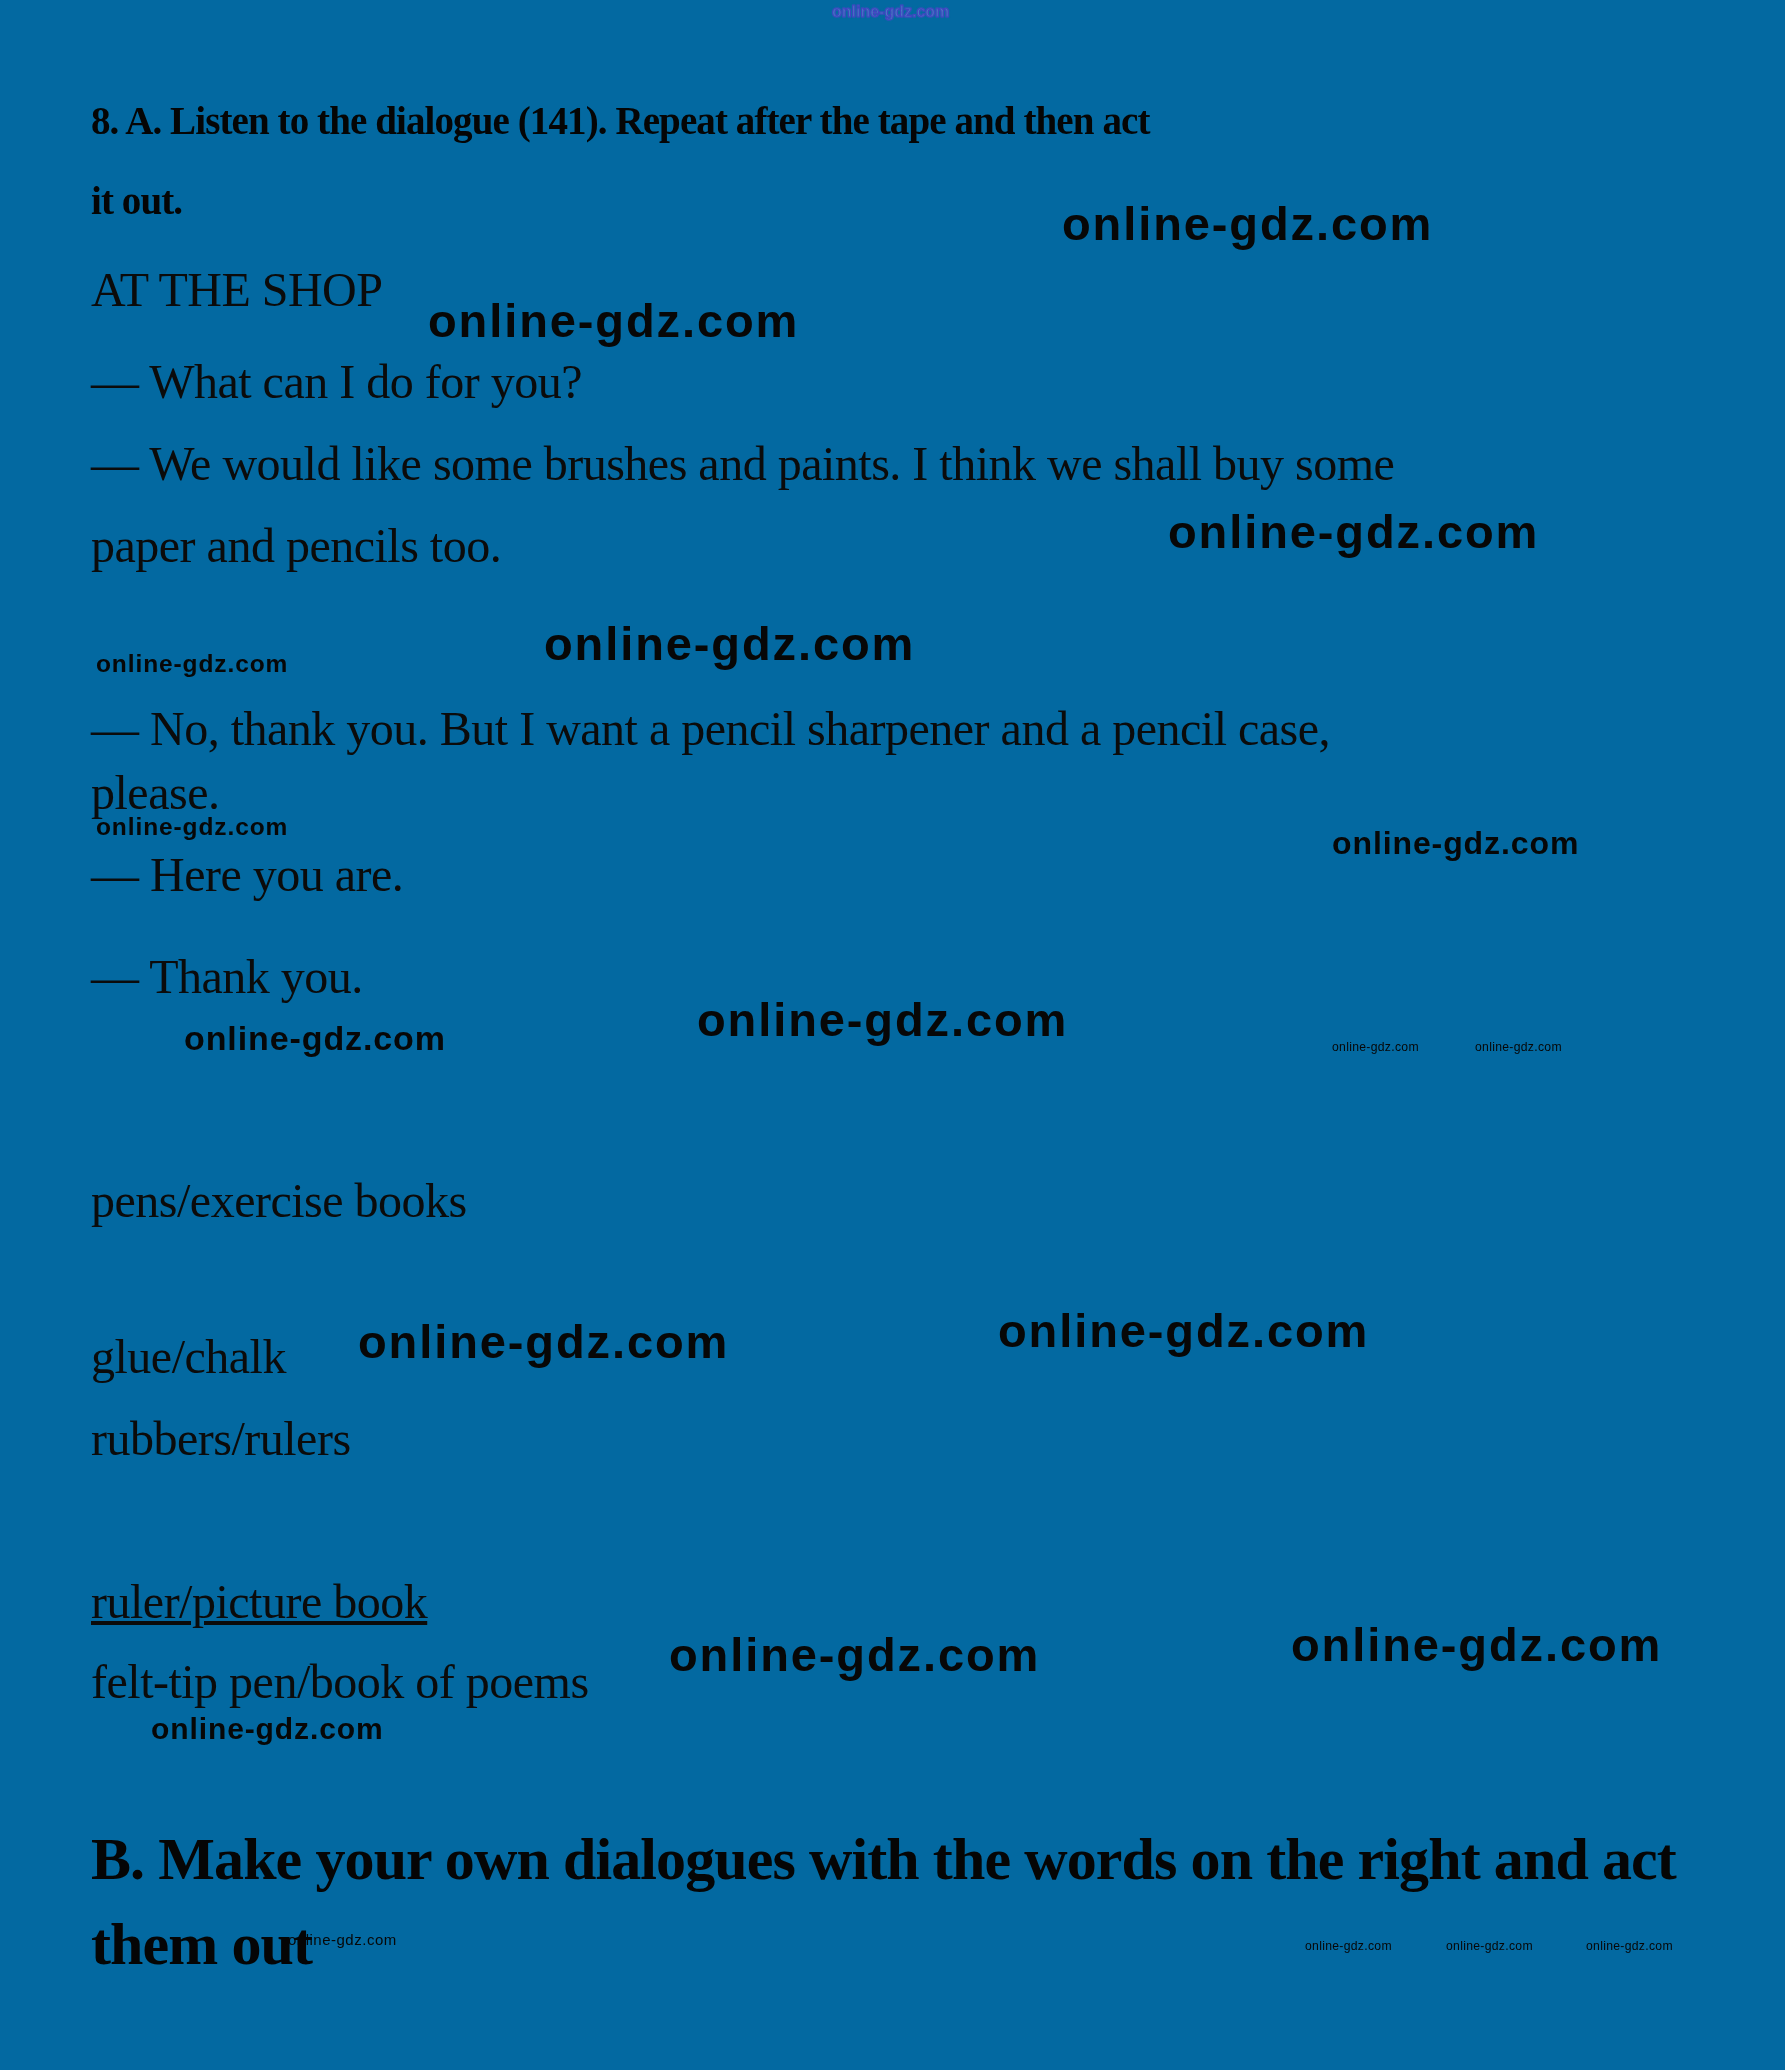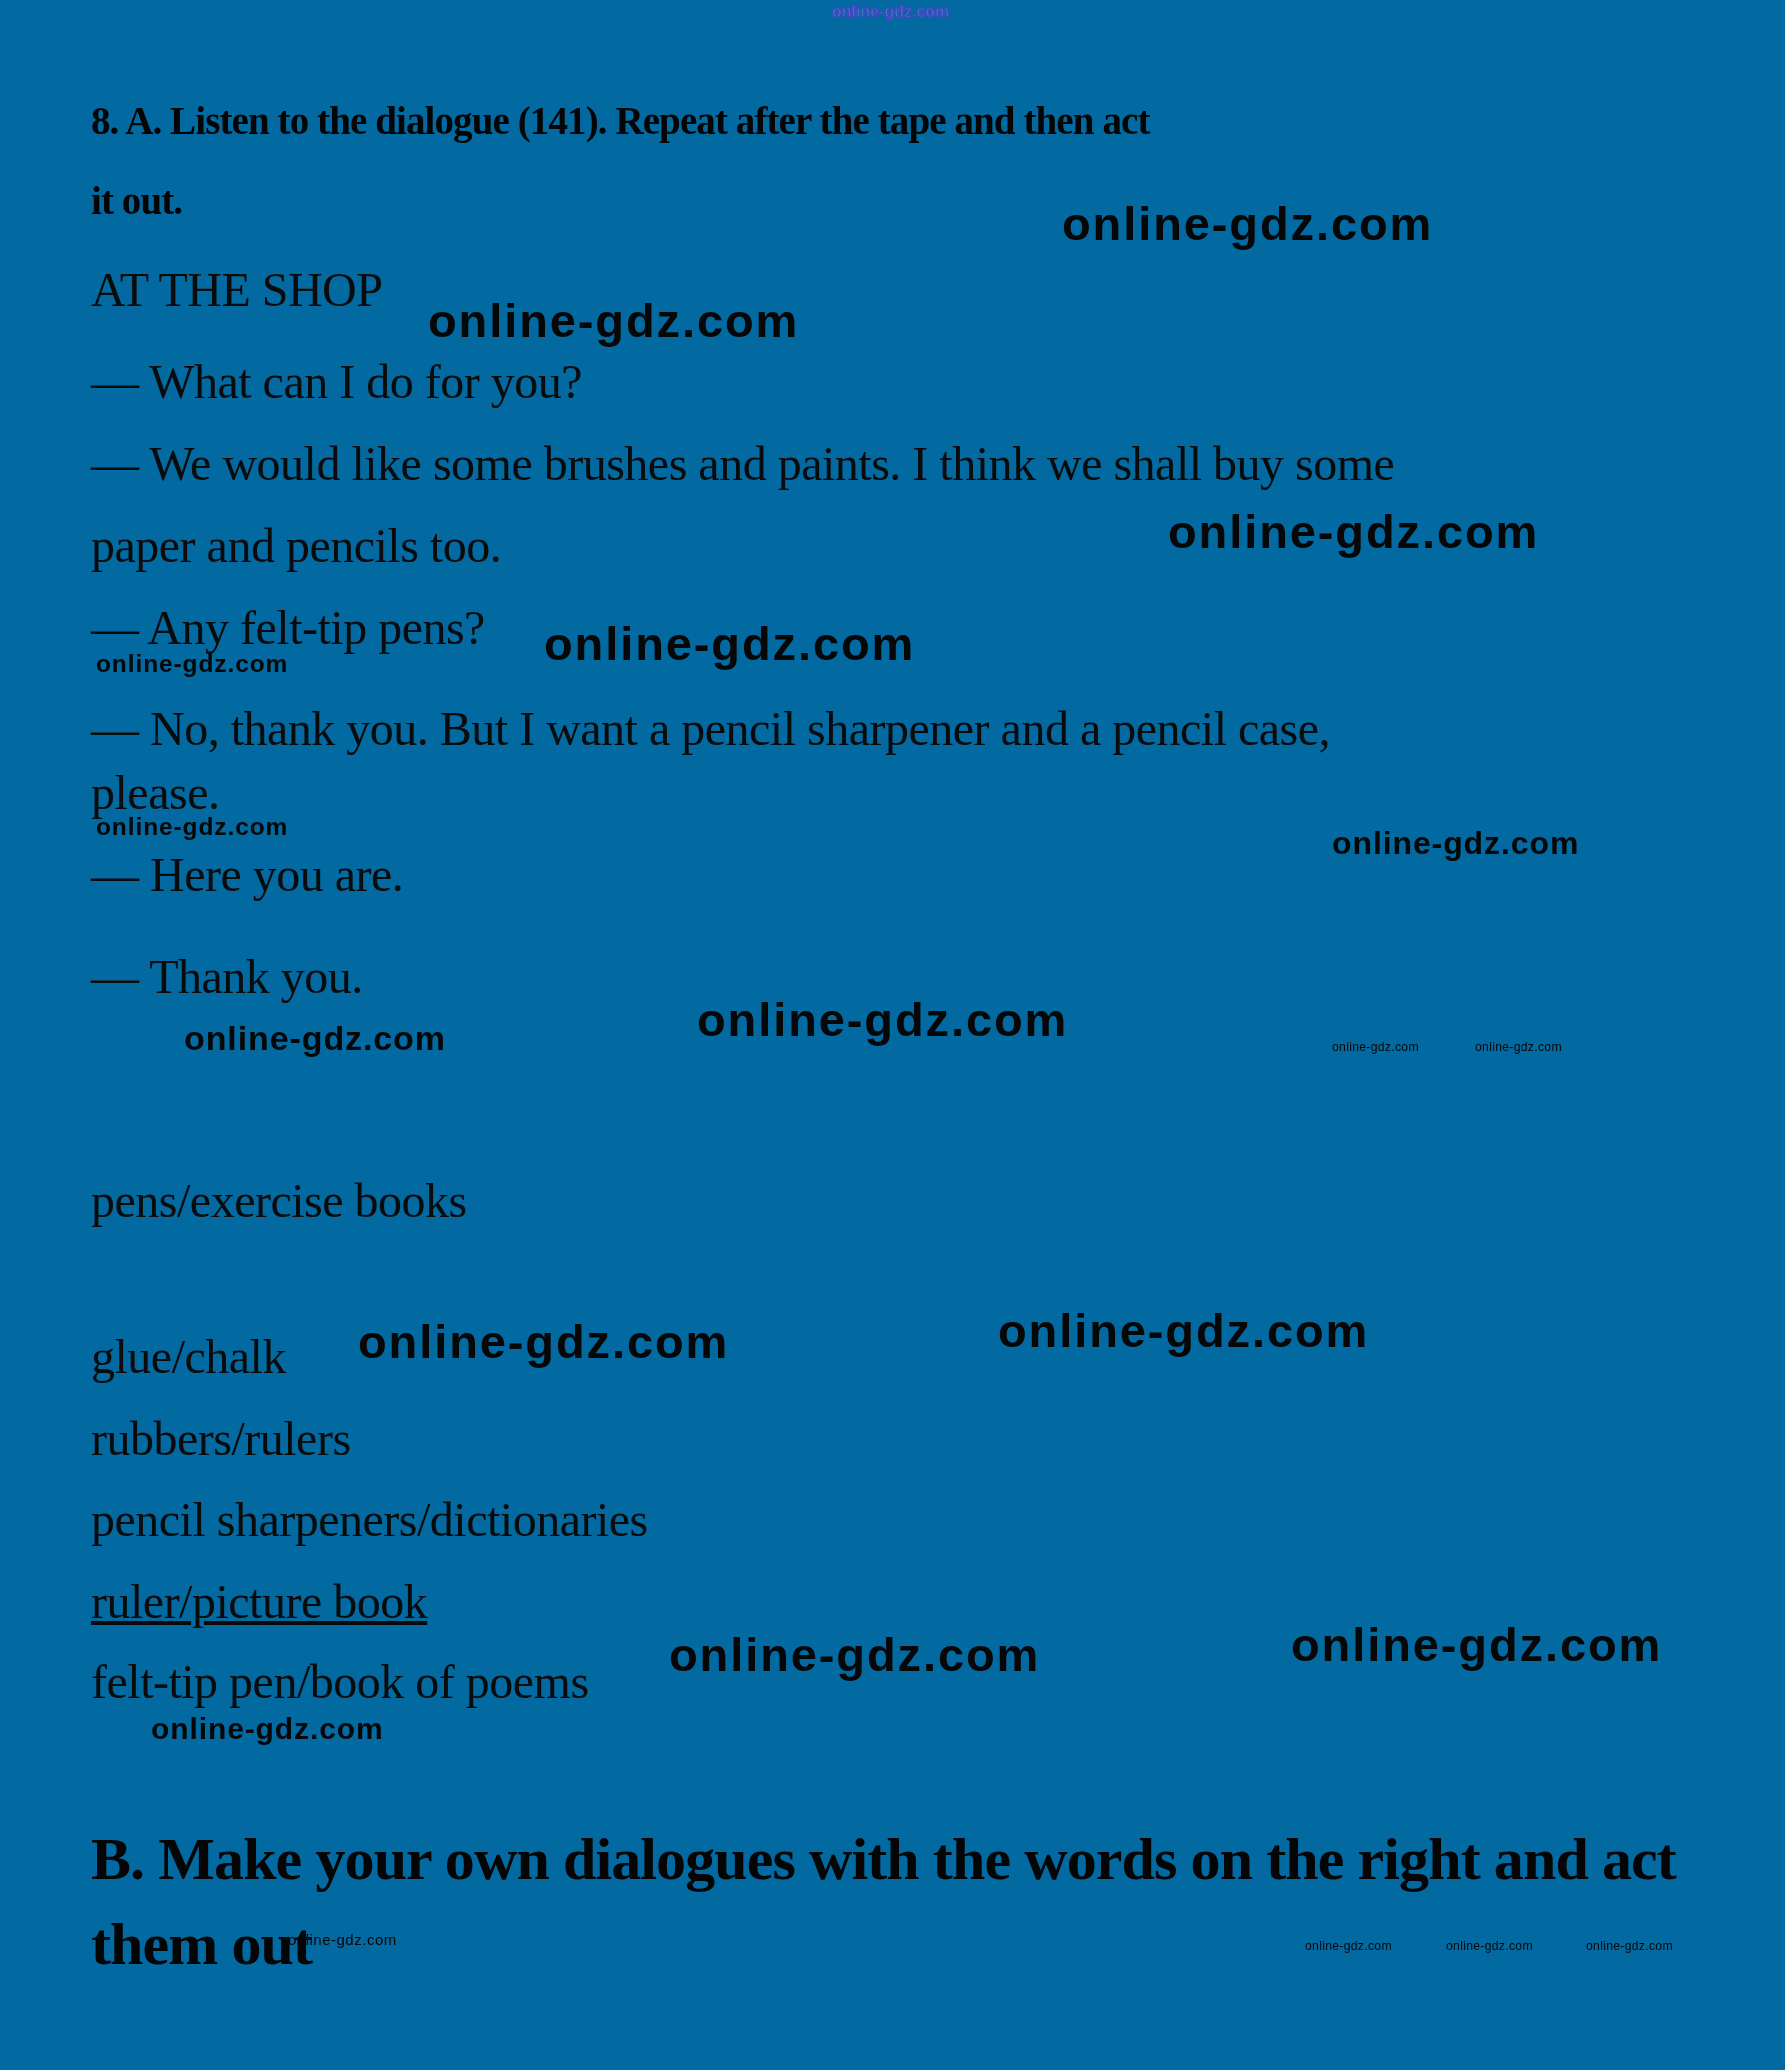--- a/index.html
+++ b/index.html
@@ -82,31 +82,29 @@
   <span class="wm wm-xs" style="left:1586px; top:1940px;">online-gdz.com</span>
 
   <div class="ln hd" style="top:98px;">8. A. Listen to the dialogue (141). Repeat after the tape and then act</div>
   <div class="ln hd" style="top:178px;">it out.</div>
 
   <div class="ln" style="top:261px;">AT THE SHOP</div>
 
   <div class="ln" style="top:353px;">— What can I do for you?</div>
   <div class="ln" style="top:435px;">— We would like some brushes and paints. I think we shall buy some</div>
   <div class="ln" style="top:517px;">paper and pencils too.</div>
-  <div class="ln" style="top:599px;">— Any felt-tip pens?</div>
   <div class="ln" style="top:700px;">— No, thank you. But I want a pencil sharpener and a pencil case,</div>
   <div class="ln" style="top:764px;">please.</div>
   <div class="ln" style="top:846px;">— Here you are.</div>
   <div class="ln" style="top:948px;">— Thank you.</div>
 
   <div class="ln" style="top:1172px;">pens/exercise books</div>
 
   <div class="ln" style="top:1328px;">glue/chalk</div>
   <div class="ln" style="top:1410px;">rubbers/rulers</div>
-  <div class="ln" style="top:1491px;">pencil sharpeners/dictionaries</div>
   <div class="ln" style="top:1573px;text-decoration:underline;">ruler/picture book</div>
   <div class="ln" style="top:1653px;">felt-tip pen/book of poems</div>
 
   <div class="ln hd hd-b" style="top:1823px;">B. Make your own dialogues with the words on the right and act</div>
   <div class="ln hd hd-b" style="top:1908px;">them out</div>
 
 </div>
 
 
 </body></html>

